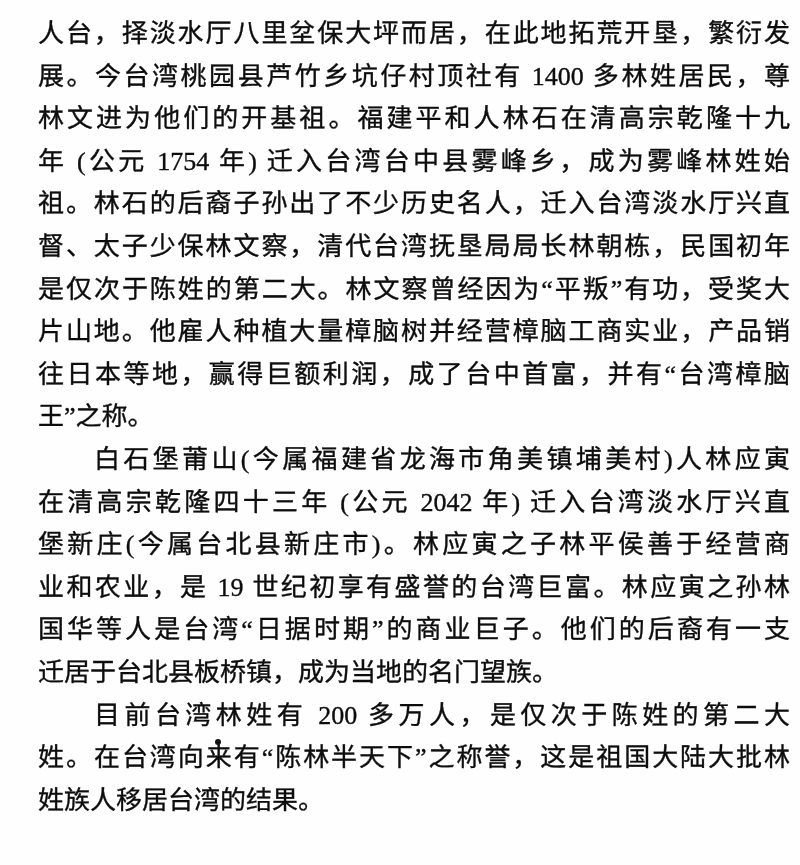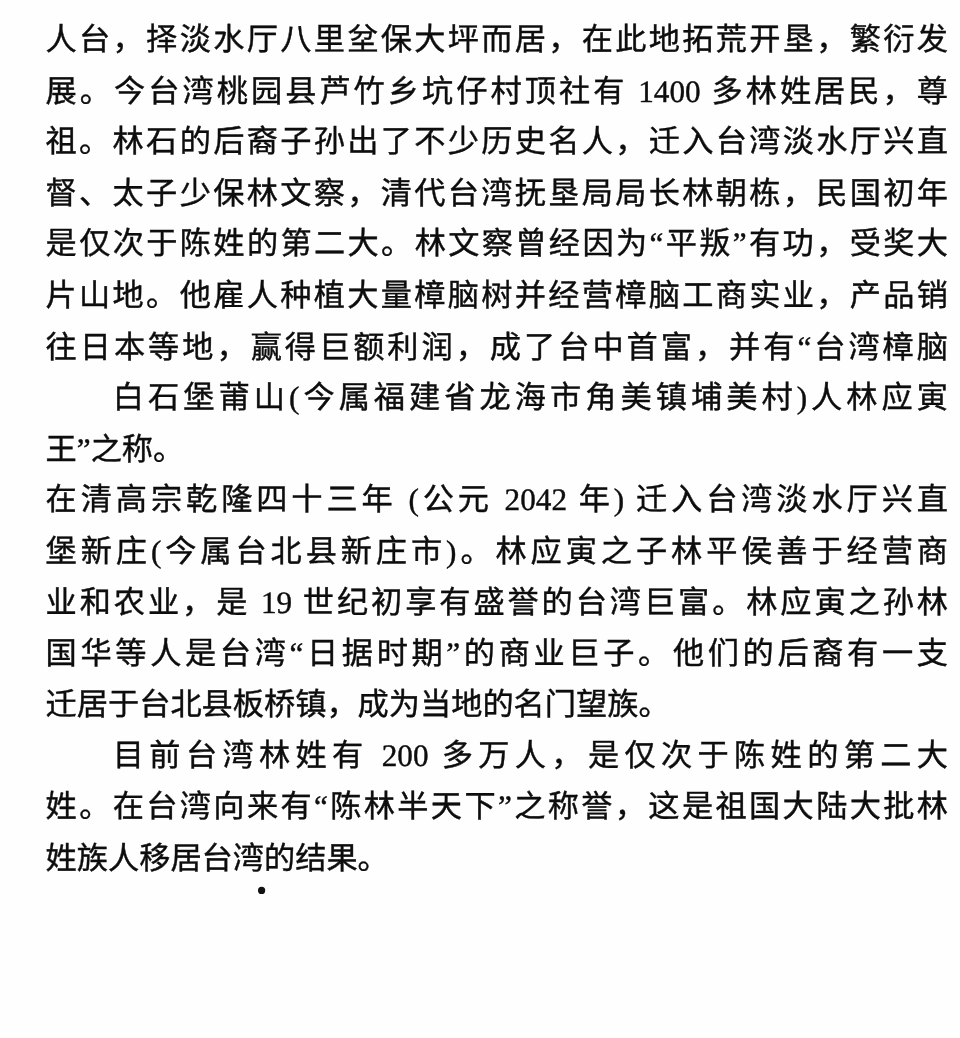--- a/index.html
+++ b/index.html
@@ -49,27 +49,29 @@
     border-radius: 50%;
   }
 </style>
 </head>
 <body>
 
 <div class="page">
   <div class="textblock">
     <div class="line">人台，择淡水厅八里坌保大坪而居，在此地拓荒开垦，繁衍发</div>
     <div class="line">展。今台湾桃园县芦竹乡坑仔村顶社有 1400 多林姓居民，尊</div>
+    <div class="line">林文进为他们的开基祖。福建平和人林石在清高宗乾隆十九</div>
+    <div class="line">年 (公元 1754 年) 迁入台湾台中县雾峰乡，成为雾峰林姓始</div>
     <div class="line">祖。林石的后裔子孙出了不少历史名人，迁入台湾淡水厅兴直</div>
     <div class="line">督、太子少保林文察，清代台湾抚垦局局长林朝栋，民国初年</div>
     <div class="line">是仅次于陈姓的第二大。林文察曾经因为“平叛”有功，受奖大</div>
     <div class="line">片山地。他雇人种植大量樟脑树并经营樟脑工商实业，产品销</div>
     <div class="line">往日本等地，赢得巨额利润，成了台中首富，并有“台湾樟脑</div>
+    <div class="line last">王”之称。</div>
     <div class="line indent">白石堡莆山(今属福建省龙海市角美镇埔美村)人林应寅</div>
-    <div class="line last">王”之称。</div>
     <div class="line">在清高宗乾隆四十三年 (公元 2042 年) 迁入台湾淡水厅兴直</div>
     <div class="line">堡新庄(今属台北县新庄市)。林应寅之子林平侯善于经营商</div>
     <div class="line">业和农业，是 19 世纪初享有盛誉的台湾巨富。林应寅之孙林</div>
     <div class="line">国华等人是台湾“日据时期”的商业巨子。他们的后裔有一支</div>
     <div class="line last">迁居于台北县板桥镇，成为当地的名门望族。</div>
     <div class="line indent">目前台湾林姓有 200 多万人，是仅次于陈姓的第二大</div>
     <div class="line">姓。在台湾向来有“陈林半天下”之称誉，这是祖国大陆大批林</div>
     <div class="line last">姓族人移居台湾的结果。</div>
   </div>
   <div class="speck"></div>

